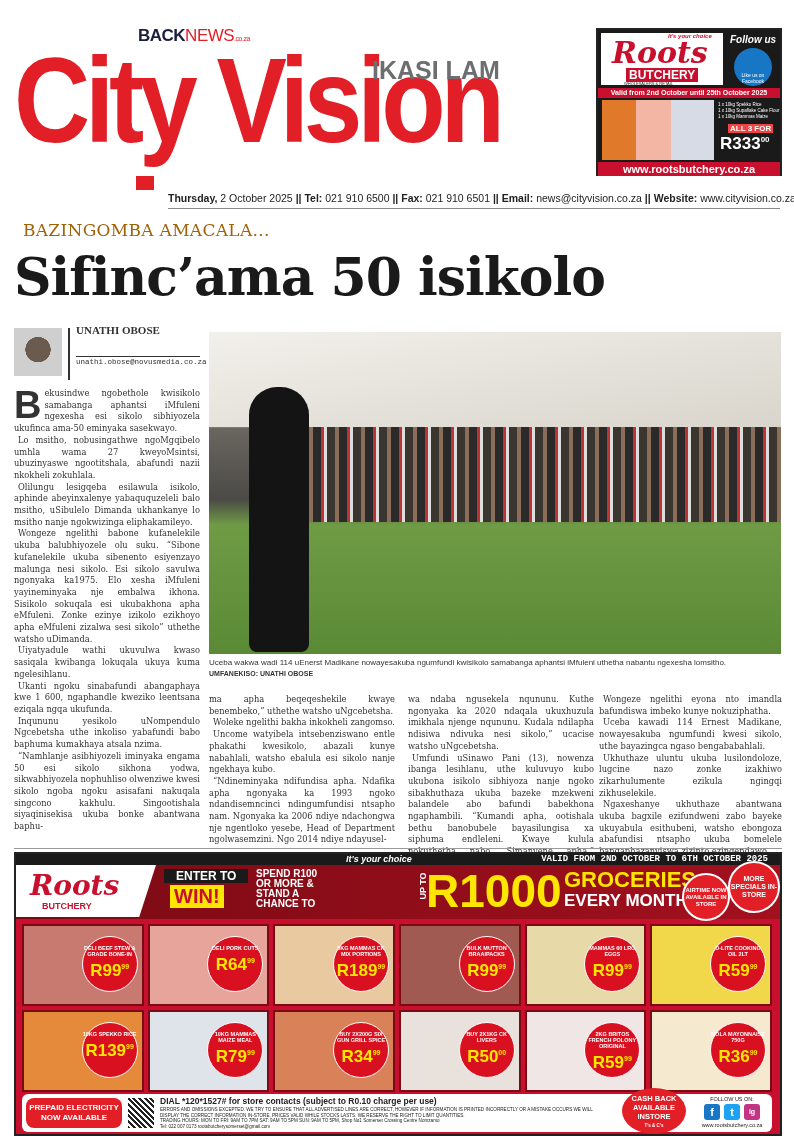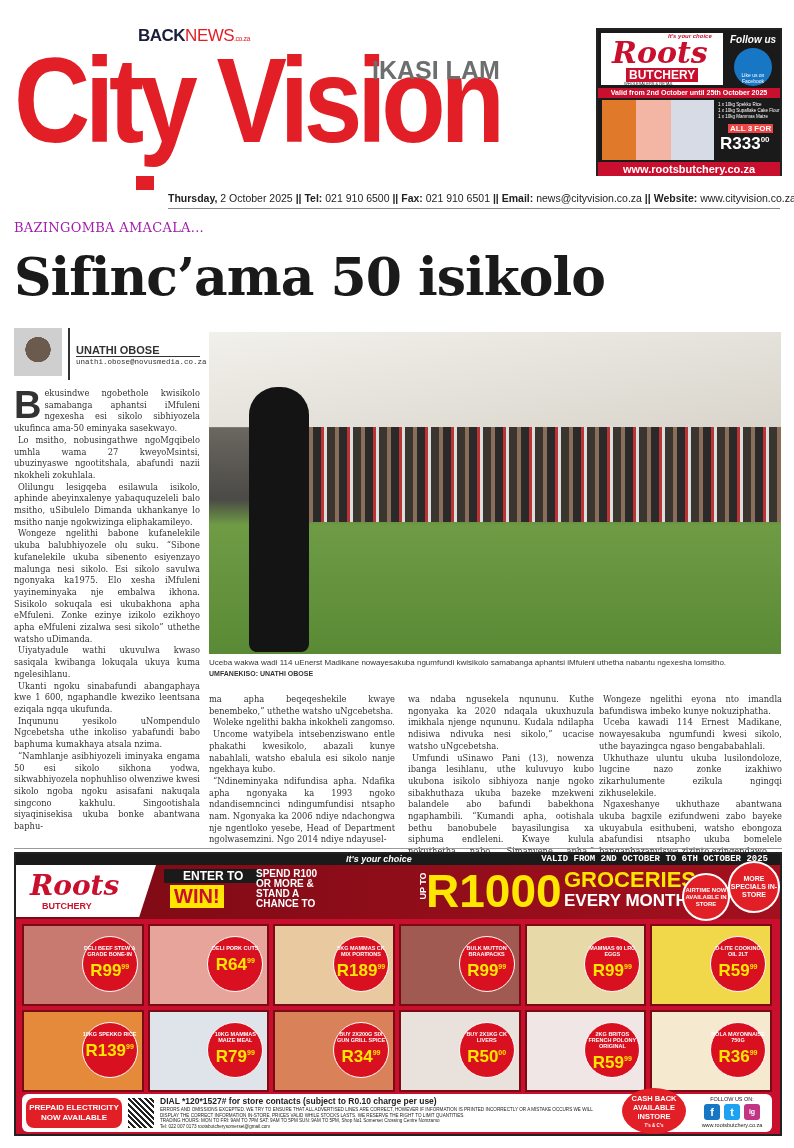--- a/index.html
+++ b/index.html
@@ -24,26 +24,26 @@
 .topad .follow{position:absolute;left:132px;top:4px;font-family:"Liberation Sans",sans-serif;font-style:italic;font-weight:bold;color:#fff;font-size:10px}
 .topad .fb{position:absolute;left:136px;top:18px;width:38px;height:38px;border-radius:50%;background:#1877c5;color:#fff;font-size:5px;text-align:center;padding-top:24px;font-family:"Liberation Sans",sans-serif}
 .topad .valid{position:absolute;left:0;top:58px;width:182px;height:10px;background:#c8102e;color:#fff;font-size:7px;font-family:"Liberation Sans",sans-serif;font-weight:bold;text-align:center;line-height:10px}
 .topad .prods{position:absolute;left:4px;top:70px;width:112px;height:60px;background:linear-gradient(90deg,#e07a2a 0 30%,#f3b5a4 30% 62%,#d7dbe6 62%)}
 .topad .list{position:absolute;left:120px;top:72px;font-size:4.5px;color:#fff;font-family:"Liberation Sans",sans-serif;line-height:6px}
 .topad .all3{position:absolute;left:130px;top:94px;color:#fff;font-family:"Liberation Sans",sans-serif;font-weight:bold;font-size:8px;background:#ef4444;padding:0 2px}
 .topad .price{position:absolute;left:122px;top:104px;color:#fff;font-family:"Liberation Sans",sans-serif;font-weight:bold;font-size:17px}
 .topad .price sup{font-size:8px}
 .topad .url{position:absolute;left:0;top:132px;width:182px;height:14px;background:#c8102e;color:#fff;font-family:"Liberation Sans",sans-serif;font-weight:bold;font-size:11px;text-align:center;line-height:14px}
 
-.kicker{left:14px;top:220px;font-family:"DejaVu Serif",serif;font-size:13px;color:#a21caf;letter-spacing:0.3px}
+.kicker{left:23px;top:220px;font-family:"DejaVu Serif",serif;font-size:17px;color:#a16207;letter-spacing:0.3px}
 .headline{left:14px;top:246px;font-family:"DejaVu Serif",serif;font-weight:900;font-size:52px;color:#1a1a1a;letter-spacing:-1px}
 
 .bypic{left:14px;top:328px;width:48px;height:48px;background:radial-gradient(circle at 50% 45%,#6b5a4e 0 35%,#cfcfcf 36%)}
 .bydiv{left:68px;top:328px;width:2px;height:52px;background:#333}
-.byname{left:76px;top:344px;font-family:Liberation Sans, sans-serif;font-weight:bold;font-size:11px;color:#333}
+.byname{left:76px;top:324px;font-family:Liberation Serif, serif;font-weight:bold;font-size:11px;color:#333}
 .byline-rule{left:76px;top:356px;width:124px;height:1px;background:#333}
 .byemail{left:76px;top:358px;font-family:Liberation Mono, monospace;font-size:7.5px;color:#333}
 
 .col{font-family:"DejaVu Serif",serif;font-size:8.3px;line-height:11.7px;color:#333;text-align:justify;hyphens:auto}
 .col p{text-indent:4px}
 .col1{left:14px;top:388px;width:186px}
 .dropcap{float:left;font-family:"Liberation Sans",sans-serif;font-weight:900;font-size:38px;line-height:32px;color:#333;margin-right:3px;margin-top:1px}
 .col2{left:209px;top:694px;width:186px}
 .col3{left:408px;top:694px;width:186px}
 .col4{left:599px;top:694px;width:183px}
@@ -57,21 +57,21 @@
 .divline{left:14px;top:848px;width:768px;height:1px;background:#999}
 
 .ad{left:14px;top:852px;width:768px;height:284px;background:#c8102e;border:2px solid #222;overflow:hidden}
 .ad .topstrip{position:absolute;left:0;top:0;width:100%;height:11px;background:#1a1a1a}
 .ad .topstrip .cy{position:absolute;left:330px;top:0;font-family:"Liberation Sans",sans-serif;font-style:italic;font-weight:bold;color:#fff;font-size:9px}
 .ad .topstrip .vf{position:absolute;right:12px;top:0;font-family:Liberation Mono, monospace;font-weight:bold;color:#fff;font-size:9px}
 .ad .band{position:absolute;left:0;top:11px;width:100%;height:54px;background:linear-gradient(90deg,#7a0a14,#a3101e)}
 .ad .logobox{position:absolute;left:0;top:0;width:140px;height:52px;background:#fff;clip-path:polygon(0 0,100% 0,88% 100%,0 100%)}
 .ad .rl{position:absolute;left:14px;top:4px;font-style:italic;font-weight:bold;font-size:28px;color:#c8102e;font-family:"DejaVu Serif",serif}
 .ad .rb{position:absolute;left:26px;top:36px;font-family:"Liberation Sans",sans-serif;font-weight:bold;font-size:9px;color:#c8102e}
-.ad .enter{position:absolute;left:148px;top:4px;background:#1a1a1a;color:#fff;font-family:"Liberation Sans",sans-serif;font-weight:bold;font-size:12px;padding:0 19px}
+.ad .enter{position:absolute;left:148px;top:4px;background:#1a1a1a;color:#fff;font-family:"Liberation Sans",sans-serif;font-weight:bold;font-size:12px;padding:0 12px}
 .ad .winy{position:absolute;left:154px;top:20px;background:#ffe600;color:#c8102e;font-family:"Liberation Sans",sans-serif;font-weight:900;font-size:20px;padding:0 4px}
 .ad .spend{position:absolute;left:240px;top:4px;color:#fff;font-family:"Liberation Sans",sans-serif;font-weight:bold;font-size:10px;line-height:10px;width:70px}
 .ad .bigwin{position:absolute;left:310px;top:0;color:#fff;font-family:"Liberation Sans",sans-serif;font-weight:900;font-size:46px;line-height:52px}
 .ad .upto{position:absolute;left:393px;top:16px;color:#fff;font-family:"Liberation Sans",sans-serif;font-weight:bold;font-size:9px;transform:rotate(-90deg)}
 .ad .r1000{position:absolute;left:410px;top:0;color:#ffe600;font-family:"Liberation Sans",sans-serif;font-weight:900;font-size:46px;line-height:52px}
 .ad .groc{position:absolute;left:548px;top:4px;color:#ffe600;font-family:"Liberation Sans",sans-serif;font-weight:900;font-size:22px;line-height:22px}
 .ad .every{position:absolute;left:548px;top:26px;color:#fff;font-family:"Liberation Sans",sans-serif;font-weight:bold;font-size:17px;line-height:20px}
 .ad .badge{position:absolute;border-radius:50%;background:#e21f26;border:2px solid #fff;color:#fff;font-family:"Liberation Sans",sans-serif;font-weight:bold;text-align:center;display:flex;align-items:center;justify-content:center}
 .grid{position:absolute;left:6px;top:70px;width:750px;height:168px;display:grid;grid-template-columns:repeat(6,1fr);grid-template-rows:1fr 1fr;gap:4px}
 .tile{position:relative;background:#f4efe8;border:2px solid #7a0a14;overflow:hidden}

